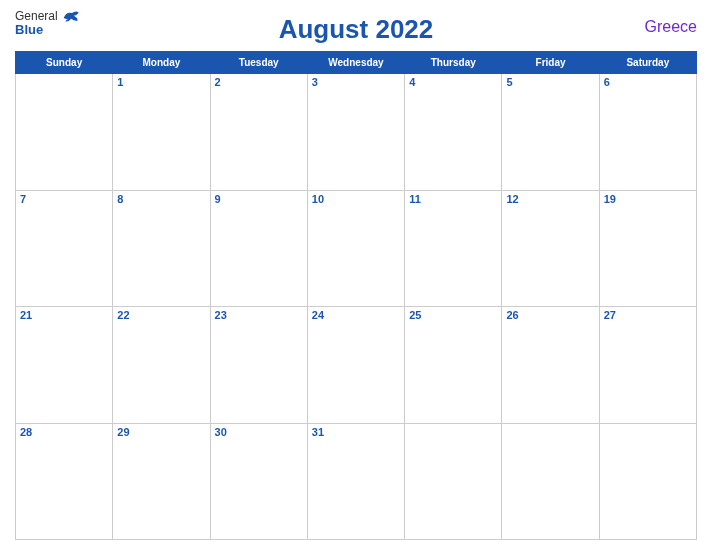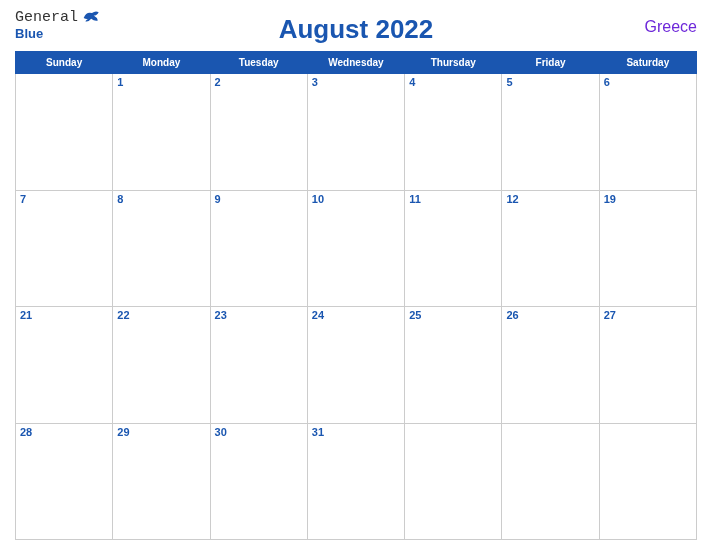--- a/index.html
+++ b/index.html
@@ -25,25 +25,24 @@
     .logo {
       position: absolute;
       left: 0;
       top: 0;
       display: flex;
       flex-direction: column;
       align-items: center;
     }
 
     .logo-text-general {
-      font-size: 15px;
+      font-size: 12px;
       color: #333;
       font-weight: normal;
       line-height: 1.1;
-      font-family: Liberation Mono, monospace;
     }
 
     .logo-text-blue {
       font-size: 13px;
       color: #1a56b0;
       font-weight: bold;
       line-height: 1.1;
     }
 
     .logo-wrapper {

